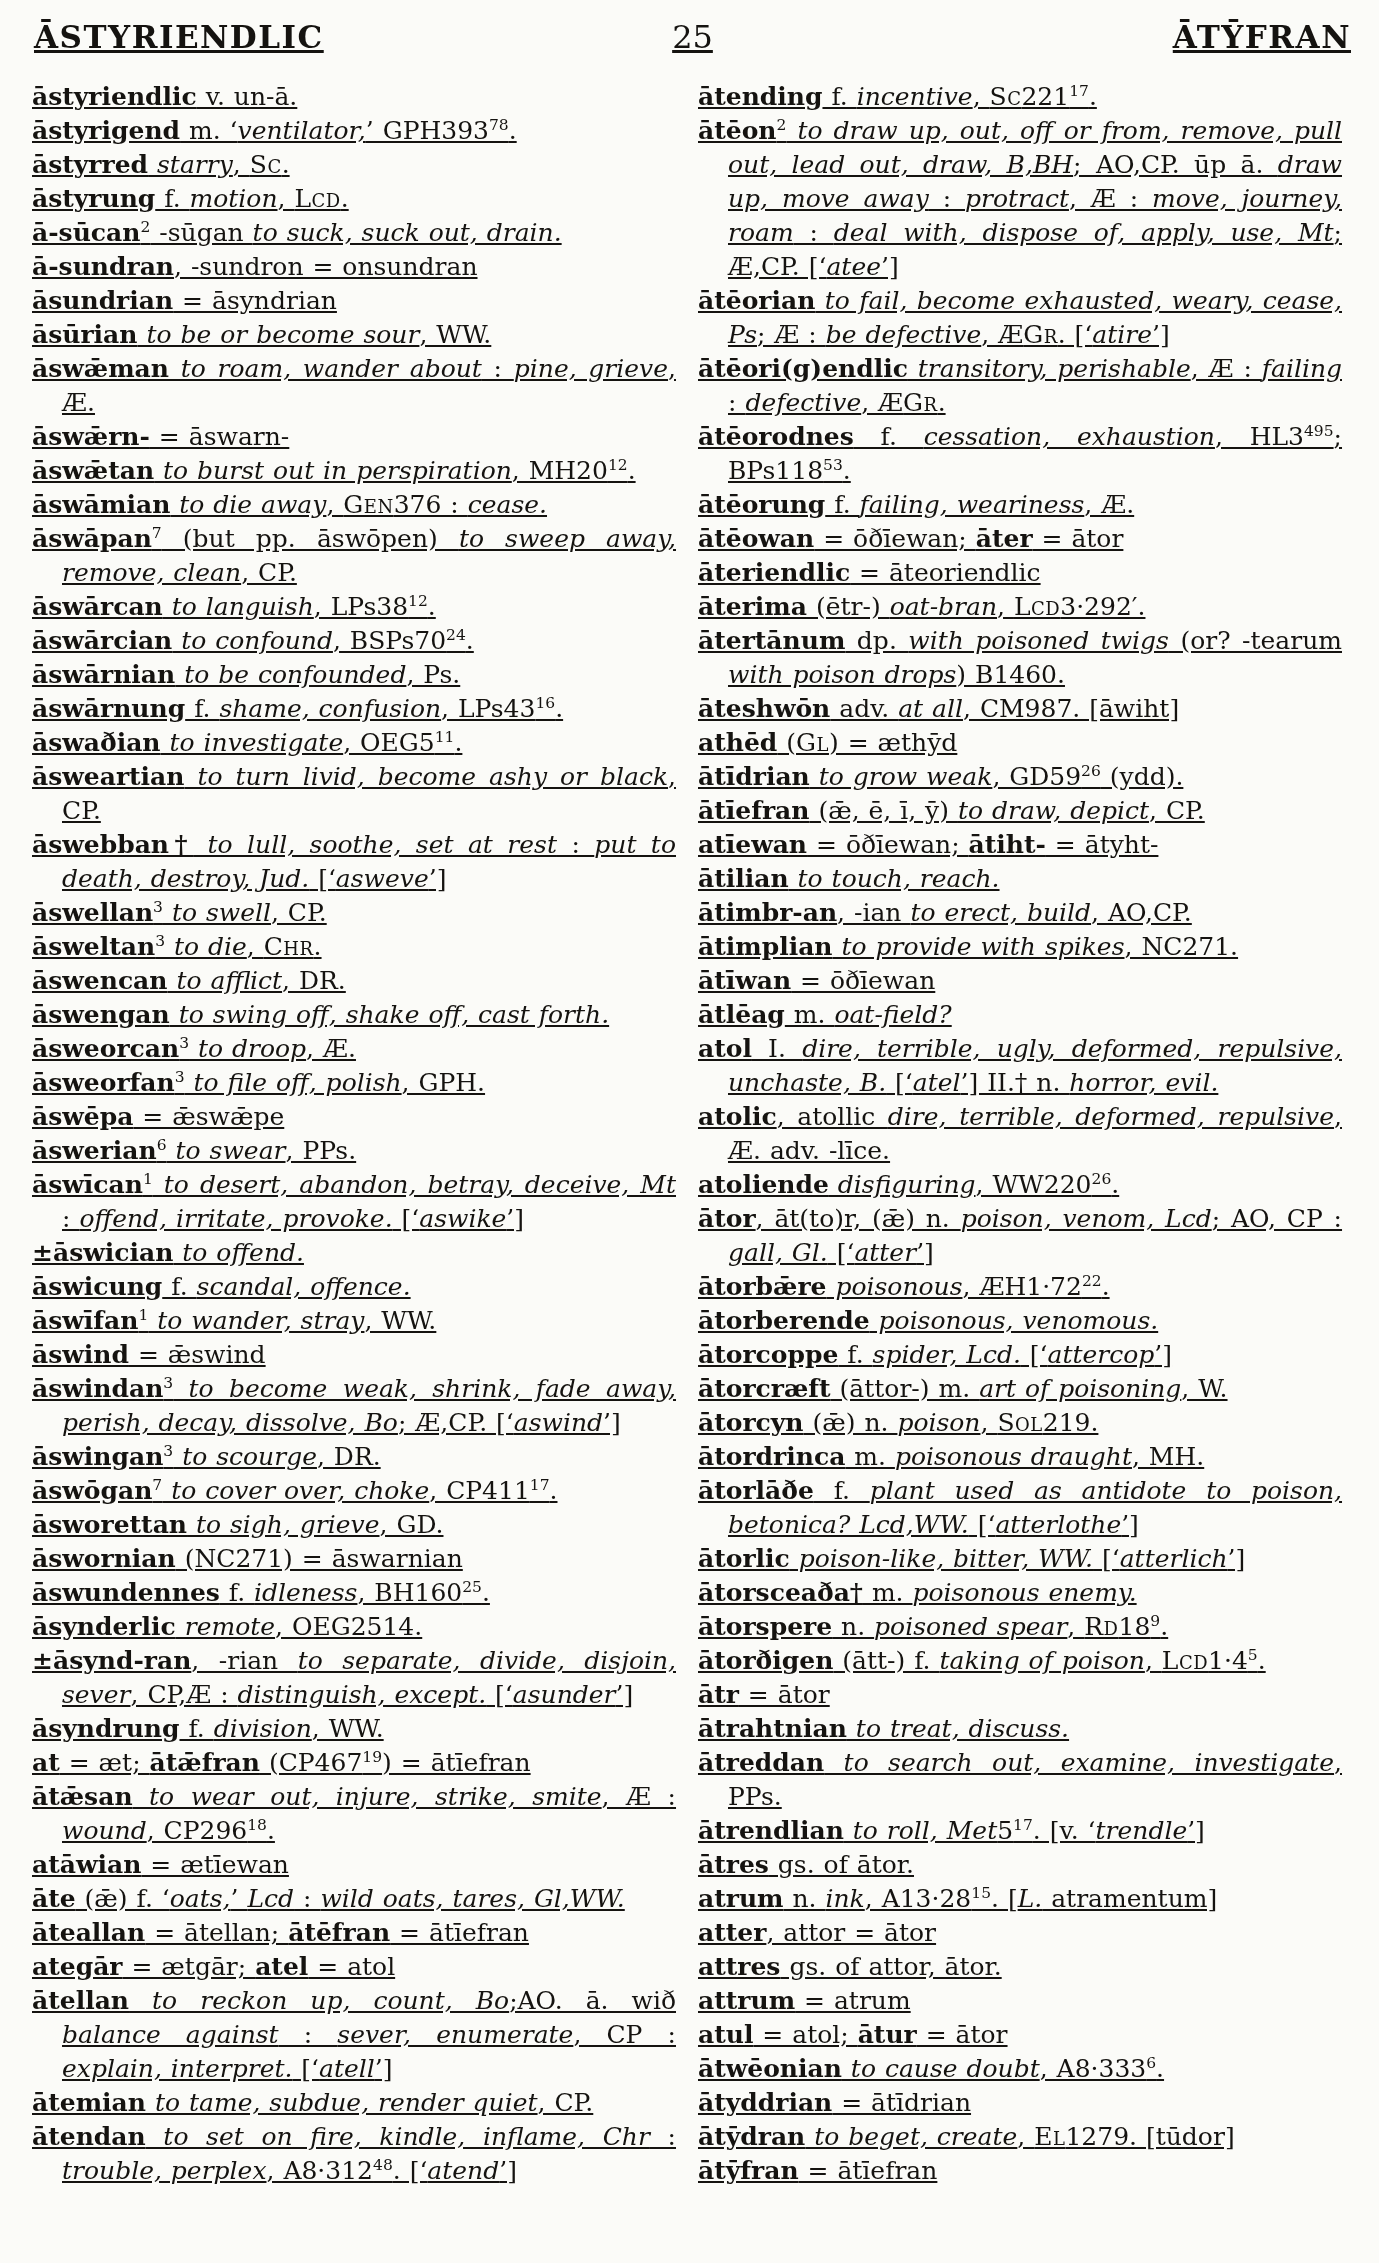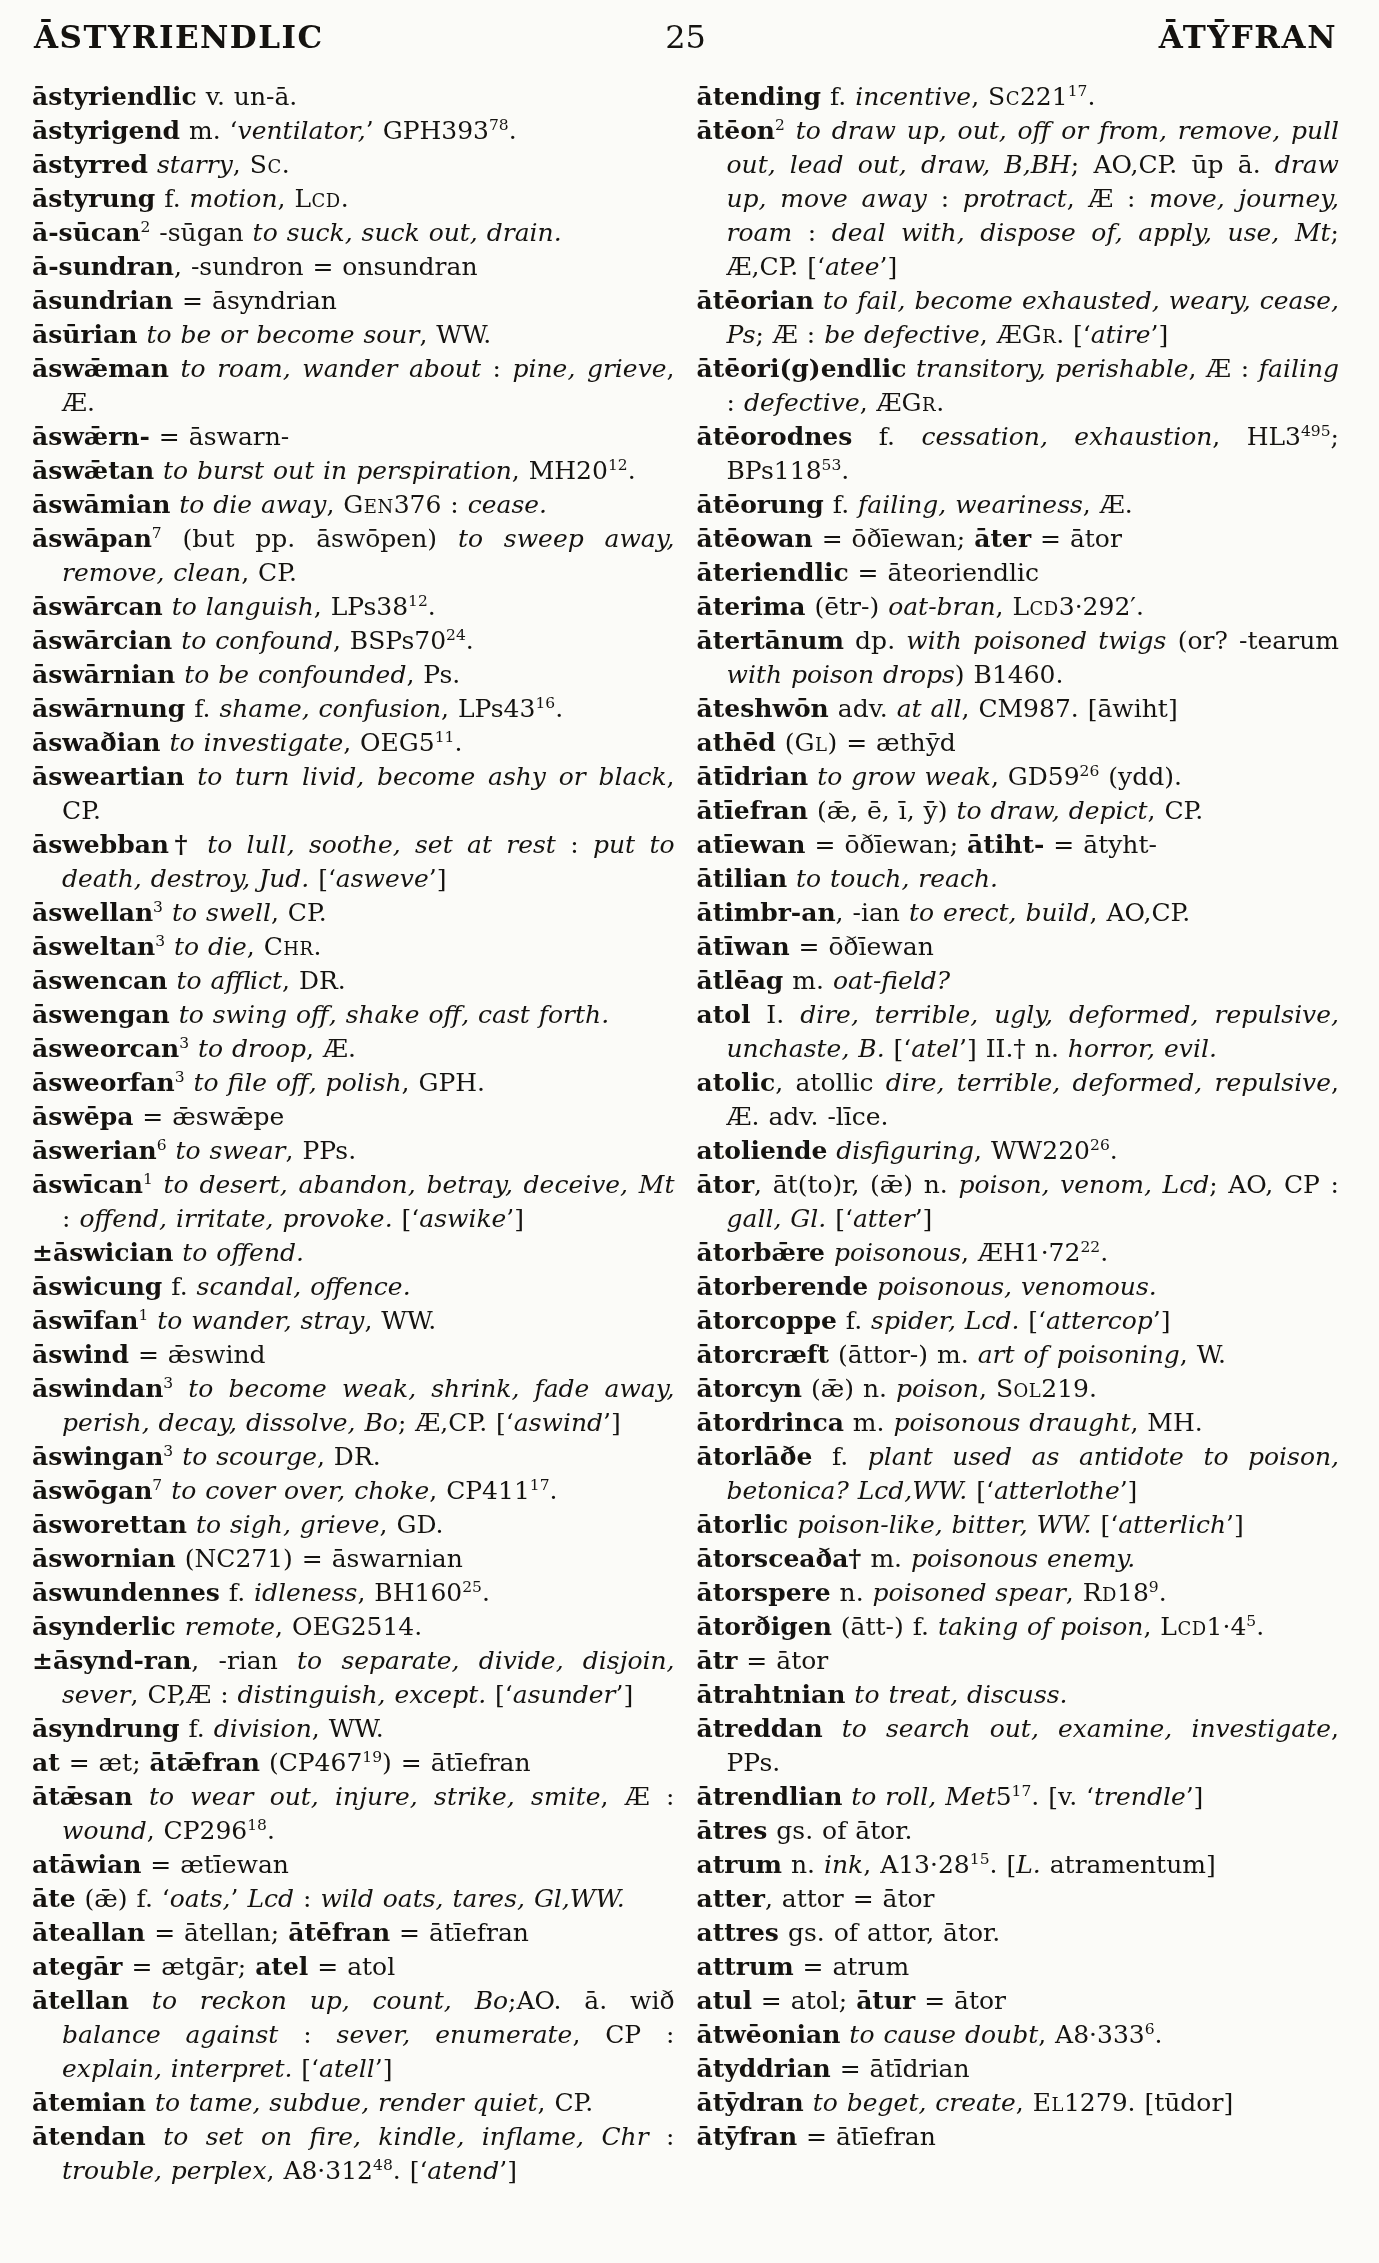--- a/index.html
+++ b/index.html
@@ -6,21 +6,22 @@
     margin: 0; padding: 0;
   }
   body {
     width: 1379px; height: 2263px;
     background: #fbfbf8;
     color: #151310;
     font-family: "DejaVu Serif", "Liberation Serif", serif;
     overflow: hidden;
   }
   .page {
-    padding: 14px 40px 0 32px;
+    padding: 14px 26px 0 32px;
+    text-decoration: underline;
   }
   .running-header {
     display: flex;
     align-items: baseline;
     margin: 4px 2px 24px 2px;
   }
   .running-header .head-word {
     flex: 1;
     font-weight: bold;
     font-size: 31px;
@@ -135,20 +136,21 @@
         <p class="entry"><span class="b">āteriendlic</span><span class="r"> = āteoriendlic</span></p>
         <p class="entry"><span class="b">āterima</span><span class="r"> (ētr-) </span><span class="i">oat-bran</span><span class="r">, </span><span class="sc">Lcd</span><span class="r">3·292′.</span></p>
         <p class="entry"><span class="b">ātertānum</span><span class="r"> dp. </span><span class="i">with poisoned twigs</span><span class="r"> (or? -tearum </span><span class="i">with poison drops</span><span class="r">) B1460.</span></p>
         <p class="entry"><span class="b">āteshwōn</span><span class="r"> adv. </span><span class="i">at all</span><span class="r">, CM987.  [āwiht]</span></p>
         <p class="entry"><span class="b">athēd</span><span class="r"> (</span><span class="sc">Gl</span><span class="r">) = æthȳd</span></p>
         <p class="entry"><span class="b">ātīdrian</span><span class="i"> to grow weak</span><span class="r">, GD59</span><span class="sup">26</span><span class="r"> (ydd).</span></p>
         <p class="entry"><span class="b">ātīefran</span><span class="r"> (ǣ, ē, ī, ȳ) </span><span class="i">to draw, depict</span><span class="r">, CP.</span></p>
         <p class="entry"><span class="b">atīewan</span><span class="r"> = ōðīewan;  </span><span class="b">ātiht-</span><span class="r"> = ātyht-</span></p>
         <p class="entry"><span class="b">ātilian</span><span class="i"> to touch, reach.</span></p>
         <p class="entry"><span class="b">ātimbr-an</span><span class="r">, -ian </span><span class="i">to erect, build</span><span class="r">, AO,CP.</span></p>
+        <p class="entry"><span class="b">ātimplian</span><span class="i"> to provide with spikes</span><span class="r">, NC271.</span></p>
         <p class="entry"><span class="b">ātīwan</span><span class="r"> = ōðīewan</span></p>
         <p class="entry"><span class="b">ātlēag</span><span class="r"> m. </span><span class="i">oat-field?</span></p>
         <p class="entry"><span class="b">atol</span><span class="r"> I. </span><span class="i">dire, terrible, ugly, deformed, repulsive, unchaste, B.</span><span class="r">  [‘</span><span class="i">atel</span><span class="r">’]  II.† n. </span><span class="i">horror, evil.</span></p>
         <p class="entry"><span class="b">atolic</span><span class="r">, atollic </span><span class="i">dire, terrible, deformed, repulsive</span><span class="r">, Æ.  adv. -līce.</span></p>
         <p class="entry"><span class="b">atoliende</span><span class="i"> disfiguring</span><span class="r">, WW220</span><span class="sup">26</span><span class="r">.</span></p>
         <p class="entry"><span class="b">ātor</span><span class="r">, āt(to)r, (ǣ) n. </span><span class="i">poison, venom, Lcd</span><span class="r">; AO, CP : </span><span class="i">gall, Gl.</span><span class="r">  [‘</span><span class="i">atter</span><span class="r">’]</span></p>
         <p class="entry"><span class="b">ātorbǣre</span><span class="i"> poisonous</span><span class="r">, ÆH1·72</span><span class="sup">22</span><span class="r">.</span></p>
         <p class="entry"><span class="b">ātorberende</span><span class="i"> poisonous, venomous.</span></p>
         <p class="entry"><span class="b">ātorcoppe</span><span class="r"> f. </span><span class="i">spider, Lcd.</span><span class="r">  [‘</span><span class="i">attercop</span><span class="r">’]</span></p>
         <p class="entry"><span class="b">ātorcræft</span><span class="r"> (āttor-) m. </span><span class="i">art of poisoning</span><span class="r">, W.</span></p>

